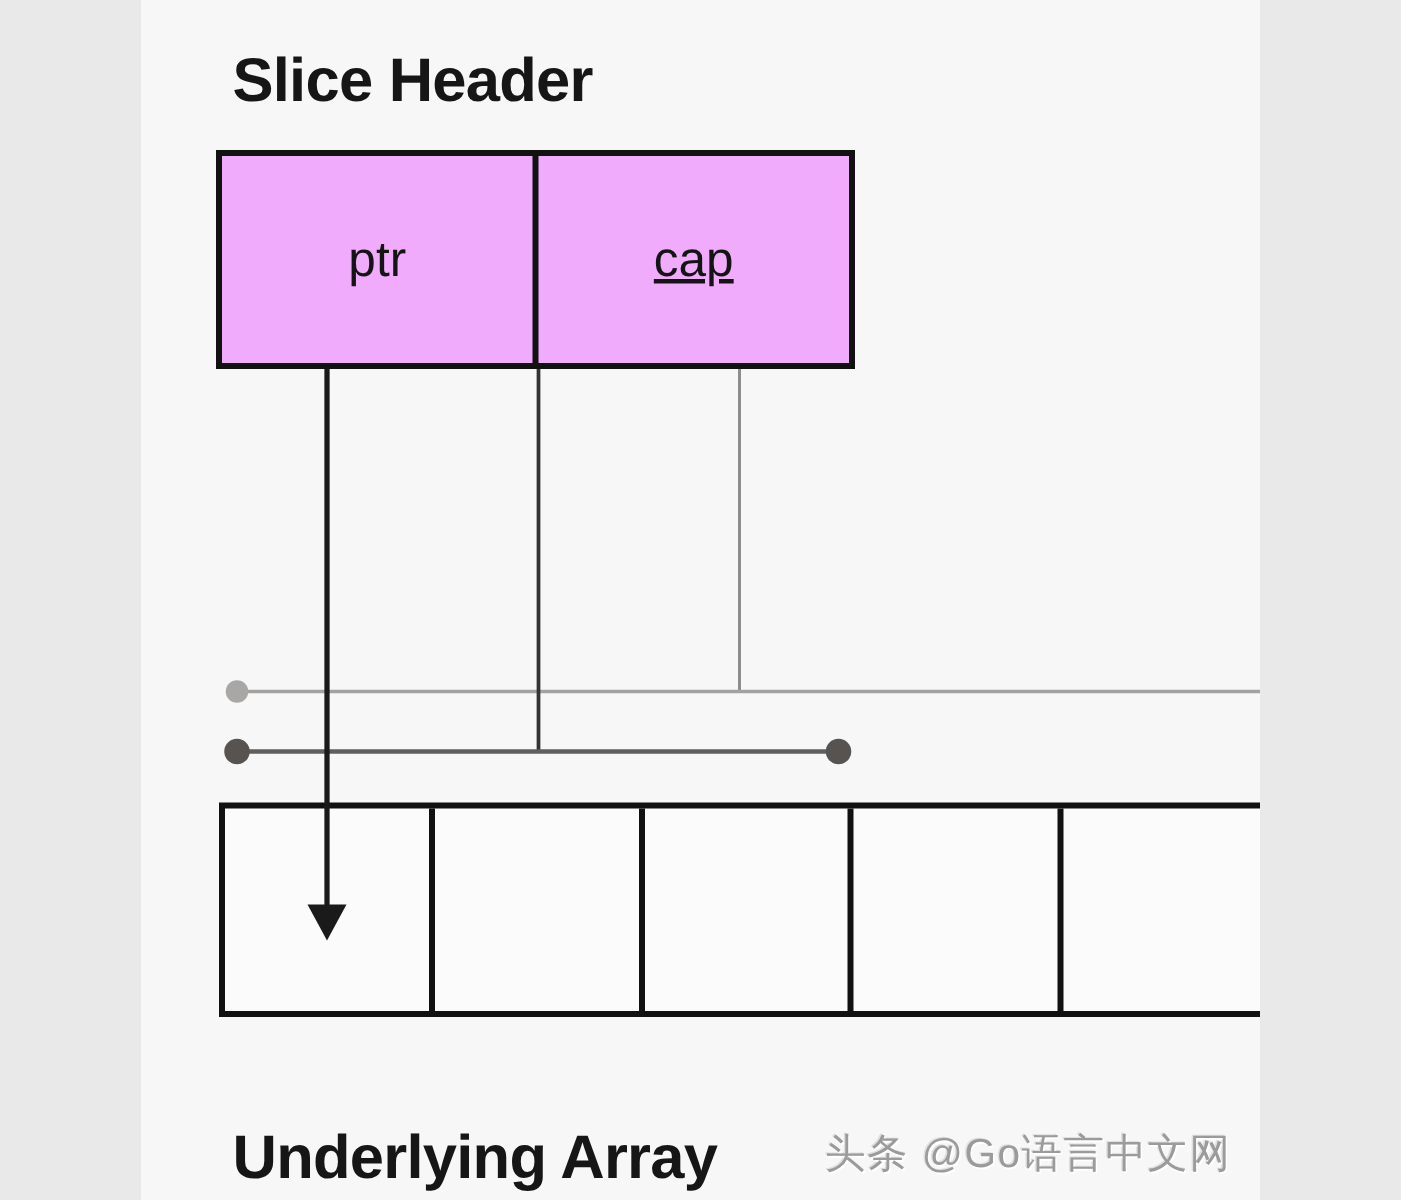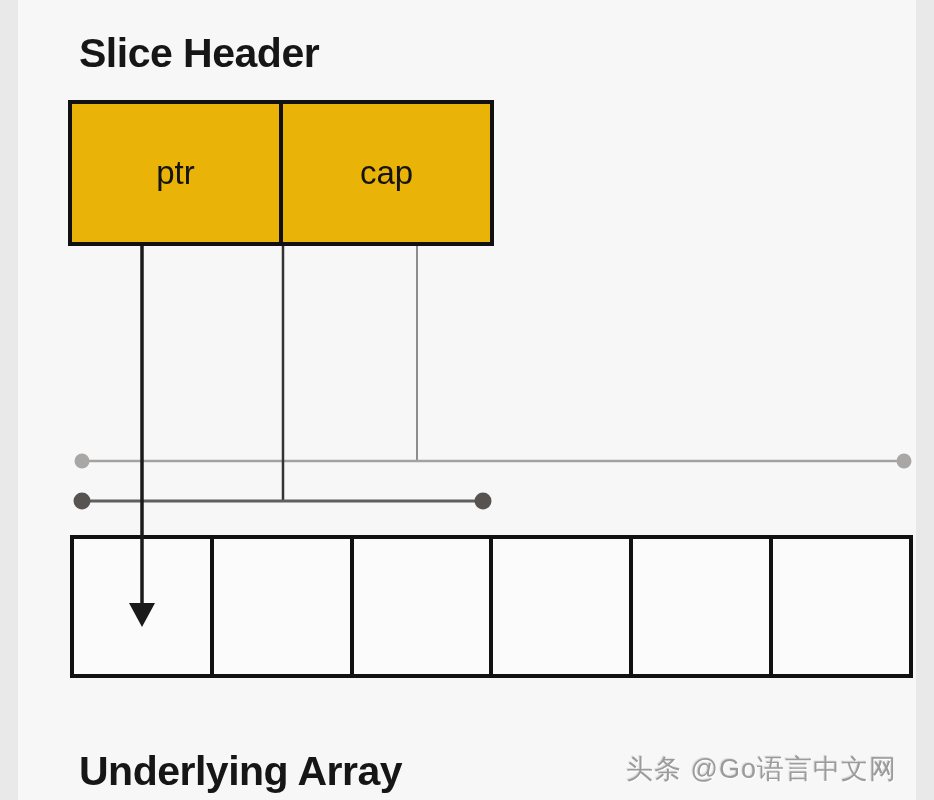--- a/index.html
+++ b/index.html
@@ -2,21 +2,21 @@
 <html><head>
 <meta charset="utf-8">
 <style>
   html, body { margin: 0; padding: 0; }
   body {
     font-family: "Liberation Sans", "DejaVu Sans", sans-serif;
     background: #e9e9ea;
   }
   .canvas {
     position: relative;
-    width: 898px;
+    width: 746px;
     height: 800px;
     background: #f7f7f8;
     overflow: hidden;
     margin: 0 auto;
   }
   .diagram-title {
     position: absolute;
     font-weight: bold;
     font-size: 41px;
     letter-spacing: -0.5px;
@@ -28,32 +28,32 @@
 
   .struct-box {
     position: absolute;
     left: 50px;
     top: 100px;
     width: 426px;
     height: 146px;
     border: 4px solid #111;
     box-sizing: border-box;
     display: flex;
-    background: #eab308;
+    background: #f0abfc;
   }
   .struct-cell {
     flex: 1;
     display: flex;
     align-items: center;
     justify-content: center;
     font-size: 33px;
     color: #141414;
     border-right: 4px solid #111;
   }
-  .struct-cell:last-child { border-right: none; }
+  .struct-cell:last-child { border-right: none; text-decoration: underline; }
 
   .array-box {
     position: absolute;
     left: 52px;
     top: 535px;
     width: 843px;
     height: 143px;
     border: 4px solid #111;
     box-sizing: border-box;
     display: flex;

